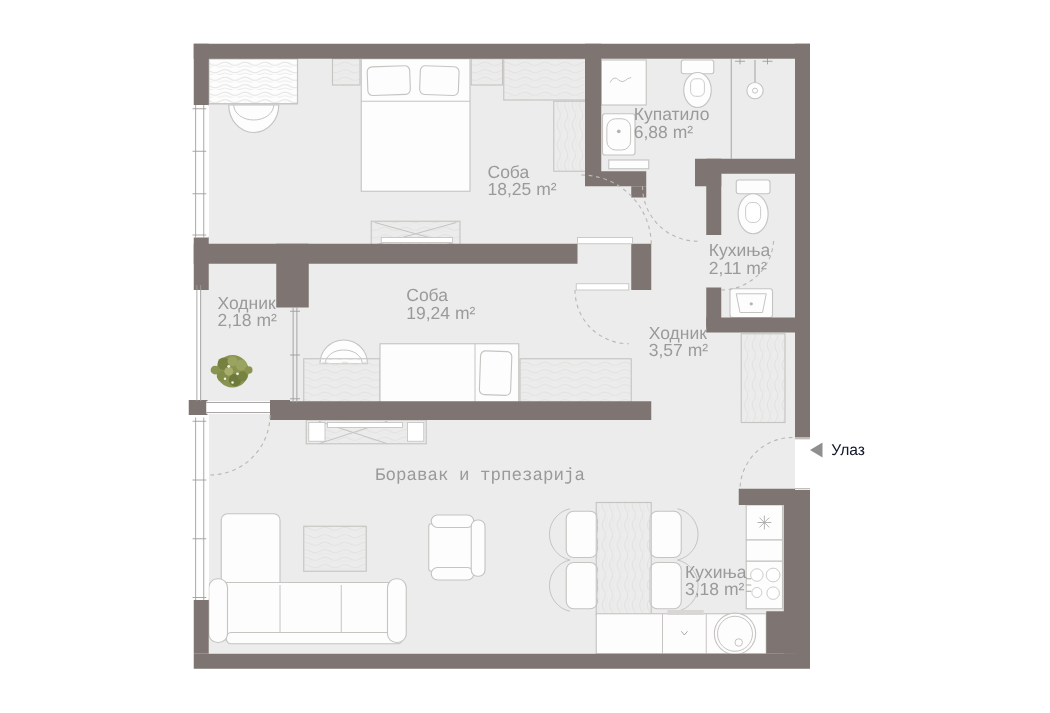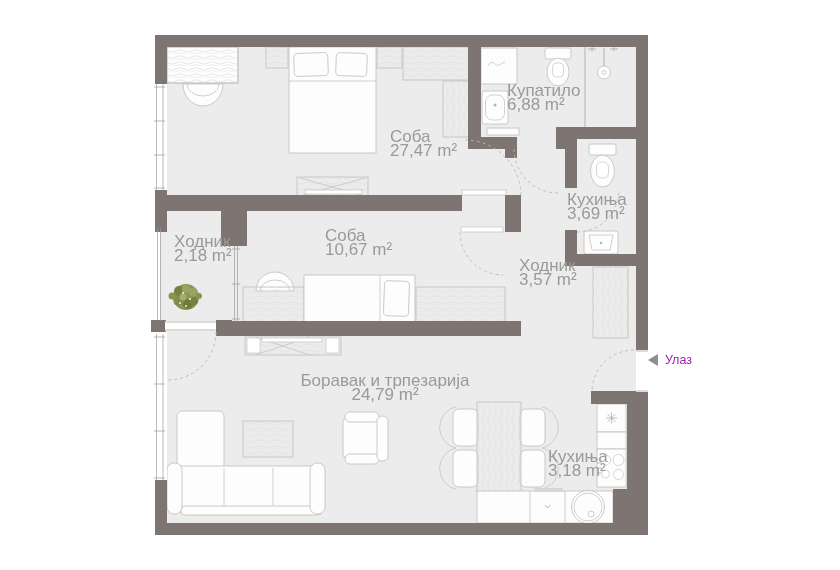--- a/index.html
+++ b/index.html
@@ -11,23 +11,23 @@
   .floor{fill:#ebeceb;stroke:none}
   .white{fill:#ffffff;stroke:none}
   .f{fill:#fdfdfd;stroke:#c5c4c1;stroke-width:.9}
   .f7{fill:#ffffff;stroke:#c5c4c1;stroke-width:.7}
   .gh{fill:url(#gh);stroke:#c5c4c1;stroke-width:.9}
   .gv{fill:url(#gv);stroke:#c5c4c1;stroke-width:.9}
   .ln{stroke:#c5c4c1;stroke-width:.8;fill:none}
   .thin{stroke:#9e9c9a;stroke-width:.7;fill:none}
   .dash{stroke:#bcb7b1;stroke-width:.9;fill:none;stroke-dasharray:3 3}
   
-  .lbl{position:absolute;font-size:17px;line-height:14px;color:#9a9a9a;white-space:nowrap;}
-  .lbl.center{text-align:center;white-space:normal;}
-  .entrance{position:absolute;display:flex;align-items:center;gap:7px;color:#a21caf;
+  .lbl{position:absolute;font-size:14px;line-height:14px;color:#9a9a9a;white-space:nowrap;}
+  .lbl.center{white-space:normal;font-family:Liberation Mono, monospace;}
+  .entrance{position:absolute;display:flex;align-items:center;gap:7px;color:#0f172a;
             font-size:12.5px;}
   .tri{width:0;height:0;border-top:6px solid transparent;border-bottom:6px solid transparent;
        border-right:10px solid #8f8f8f;display:inline-block;}
 </style>
 </head>
 <body>
 
 <div id="plan">
 
 <svg width="840" height="570" viewBox="0 0 840 570">
@@ -266,51 +266,50 @@
     <path class="dash" d="M514,149 A44,44 0 0 0 558,193"></path>
     <path class="dash" d="M460,232 A43,43 0 0 0 503,275"></path>
     <path class="dash" d="M577,232 A42,42 0 0 0 619,190"></path>
     <path class="dash" d="M634,350 A42,42 0 0 0 592,392"></path>
     <path class="dash" d="M216,332 A48,48 0 0 1 168,380"></path>
   </g>
 </svg>
 
 <div class="lbl" style="left:390px;top:130px">
   <div>Соба</div>
-  <div>27,47 m²</div>
+  <div>18,25 m²</div>
 </div>
 
 <div class="lbl" style="left:507px;top:84px">
   <div>Купатило</div>
   <div>6,88 m²</div>
 </div>
 
 <div class="lbl" style="left:567px;top:193px">
   <div>Кухиња</div>
-  <div>3,69 m²</div>
+  <div>2,11 m²</div>
 </div>
 
 <div class="lbl" style="left:174px;top:235px">
   <div>Ходник</div>
   <div>2,18 m²</div>
 </div>
 
 <div class="lbl" style="left:325px;top:229px">
   <div>Соба</div>
-  <div>10,67 m²</div>
+  <div>19,24 m²</div>
 </div>
 
 <div class="lbl" style="left:519px;top:259px">
   <div>Ходник</div>
   <div>3,57 m²</div>
 </div>
 
 <div class="lbl center" style="left:300px;top:374px;width:170px">
   <div>Боравак и трпезарија</div>
-  <div>24,79 m²</div>
 </div>
 
 <div class="lbl" style="left:548px;top:450px">
   <div>Кухиња</div>
   <div>3,18 m²</div>
 </div>
 
 <div class="entrance" style="left:648px;top:353px">
   <span class="tri"></span>
   <span>Улаз</span>

